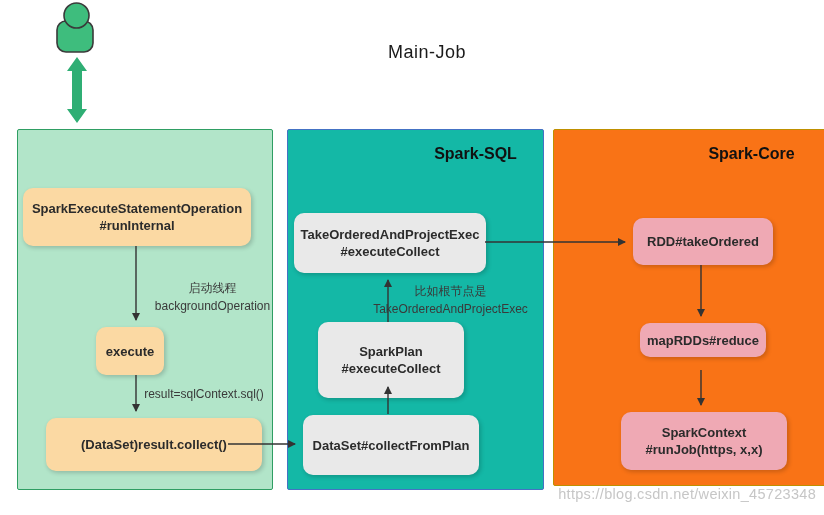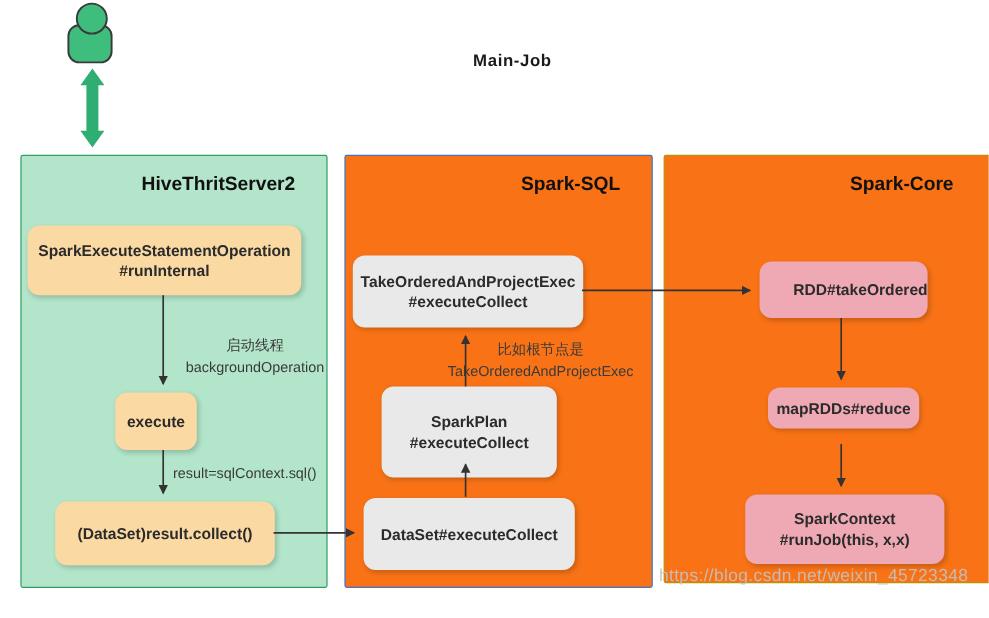--- a/index.html
+++ b/index.html
@@ -2,108 +2,107 @@
 <html><head>
 <meta charset="utf-8">
 <style>
   html,body{margin:0;padding:0;background:#ffffff;}
   #canvas{
     position:relative;width:824px;height:515px;overflow:hidden;
     font-family:"Liberation Sans","DejaVu Sans",sans-serif;color:#2b2b2b;background:#fff;
   }
   .abs{position:absolute;}
   #main-title{left:327px;top:42px;width:200px;text-align:center;
-    font-size:14px;font-weight:bold;color:#1a1a1a;letter-spacing:0.5px;}
+    font-size:18px;font-weight:normal;color:#1a1a1a;letter-spacing:0.5px;}
   .panel{position:absolute;top:129px;border-radius:2px;}
   .panel-green{left:17px;width:254px;height:359px;background:#b2e5c9;border:1.5px solid #2f9e63;}
-  .panel-blue{left:287px;width:255px;height:359px;background:#f97316;border:1.5px solid #4472c4;}
+  .panel-blue{left:287px;width:255px;height:359px;background:#14b8a6;border:1.5px solid #4472c4;}
   .panel-yellow{left:553px;width:257px;height:355px;background:#f97316;border:1.5px solid #bf9000;padding-left:48px;}
   .panel-title{position:absolute;top:15px;left:0;width:100%;text-align:center;
     font-size:16px;font-weight:bold;color:#111;}
   .shift-a{transform:translateX(37px);}
   .shift-b{transform:translateX(60px);}
   .shift-c{transform:translateX(45px);}
   .node{position:absolute;border-radius:10px;display:flex;flex-direction:column;
     align-items:center;justify-content:center;text-align:center;
     font-size:13px;line-height:17px;color:#2b2b2b;
     box-shadow:1.5px 2px 4px rgba(0,0,0,0.18);font-weight:bold;}
   .node-orange{background:#fbd9a3;}
   .node-gray{background:#e9e9e9;}
   .node-pink{background:#efa9b4;}
   .edge-label{position:absolute;text-align:center;font-size:12px;line-height:18px;color:#3a3a3a;}
   #connector-layer{position:absolute;left:0;top:0;width:824px;height:515px;pointer-events:none;}
-  #watermark{left:540px;top:472px;width:276px;text-align:center;
+  #watermark{left:540px;top:486px;width:276px;text-align:right;
     font-size:14.5px;color:rgba(193,193,193,0.92);letter-spacing:0.3px;}
 </style>
 </head>
 <body>
 
 <div id="canvas">
 
   <div class="abs" id="main-title">Main-Job</div>
 
   <svg class="abs" style="left:0;top:0;" width="130" height="130" viewBox="0 0 130 130">
     <g>
       <rect x="57" y="21" width="36" height="31" rx="9" fill="#3ebd7d" stroke="#3a3a3a" stroke-width="1.6"></rect>
       <circle cx="76.5" cy="15.5" r="12.5" fill="#3ebd7d" stroke="#3a3a3a" stroke-width="1.6"></circle>
     </g>
     <polygon points="77,57 87,71 82,71 82,109 87,109 77,123 67,109 72,109 72,71 67,71" fill="#2fae74"></polygon>
   </svg>
 
   <div class="panel panel-green">
-    <div class="panel-title shift-a">HiveThritServer2</div>
     <div class="node node-orange" style="left:5px;top:58px;width:228px;height:58px;">
       <span>SparkExecuteStatementOperation</span>
       <span>#runInternal</span>
     </div>
     <div class="edge-label" style="left:112px;top:149px;width:165px;">
       <span style="display:block">启动线程</span>
       <span style="display:block">backgroundOperation</span>
     </div>
     <div class="node node-orange" style="left:78px;top:197px;width:68px;height:48px;">
       <span>execute</span>
     </div>
     <div class="edge-label" style="left:96px;top:255px;width:180px;">
       <span style="display:block">result=sqlContext.sql()</span>
     </div>
-    <div class="node node-orange" style="left:28px;top:288px;width:183px;height:53px;">
+    <div class="node node-orange" style="left:28px;top:288px;width:216px;height:53px;">
       <span>(DataSet)result.collect()</span>
     </div>
   </div>
 
   <div class="panel panel-blue">
     <div class="panel-title shift-b">Spark-SQL</div>
     <div class="node node-gray" style="left:6px;top:83px;width:192px;height:60px;">
       <span>TakeOrderedAndProjectExec</span>
       <span>#executeCollect</span>
     </div>
     <div class="edge-label" style="left:70px;top:152px;width:185px;">
       <span style="display:block">比如根节点是</span>
       <span style="display:block">TakeOrderedAndProjectExec</span>
     </div>
     <div class="node node-gray" style="left:30px;top:192px;width:146px;height:76px;">
       <span>SparkPlan</span>
       <span>#executeCollect</span>
     </div>
     <div class="node node-gray" style="left:15px;top:285px;width:176px;height:60px;">
-      <span>DataSet#executeCollect</span>
+      <span>DataSet#collectFromPlan</span>
     </div>
   </div>
 
   <div class="panel panel-yellow">
     <div class="panel-title shift-c">Spark-Core</div>
-    <div class="node node-pink" style="left:79px;top:88px;width:140px;height:47px;align-items:flex-end;">
+    <div class="node node-pink" style="left:79px;top:88px;width:140px;height:47px;">
       <span>RDD#takeOrdered</span>
     </div>
     <div class="node node-pink" style="left:86px;top:193px;width:126px;height:34px;">
       <span>mapRDDs#reduce</span>
     </div>
     <div class="node node-pink" style="left:67px;top:282px;width:166px;height:58px;">
       <span>SparkContext</span>
-      <span>#runJob(this, x,x)</span>
+      <span>#runJob(https, x,x)</span>
     </div>
   </div>
 
   <svg id="connector-layer" viewBox="0 0 824 515">
     <defs>
       <marker id="ah" markerWidth="9" markerHeight="9" refX="7" refY="4" orient="auto" markerUnits="userSpaceOnUse">
         <path d="M0,0 L8,4 L0,8 z" fill="#333333"></path>
       </marker>
     </defs>
     <g stroke="#333333" stroke-width="1.4" fill="none">

